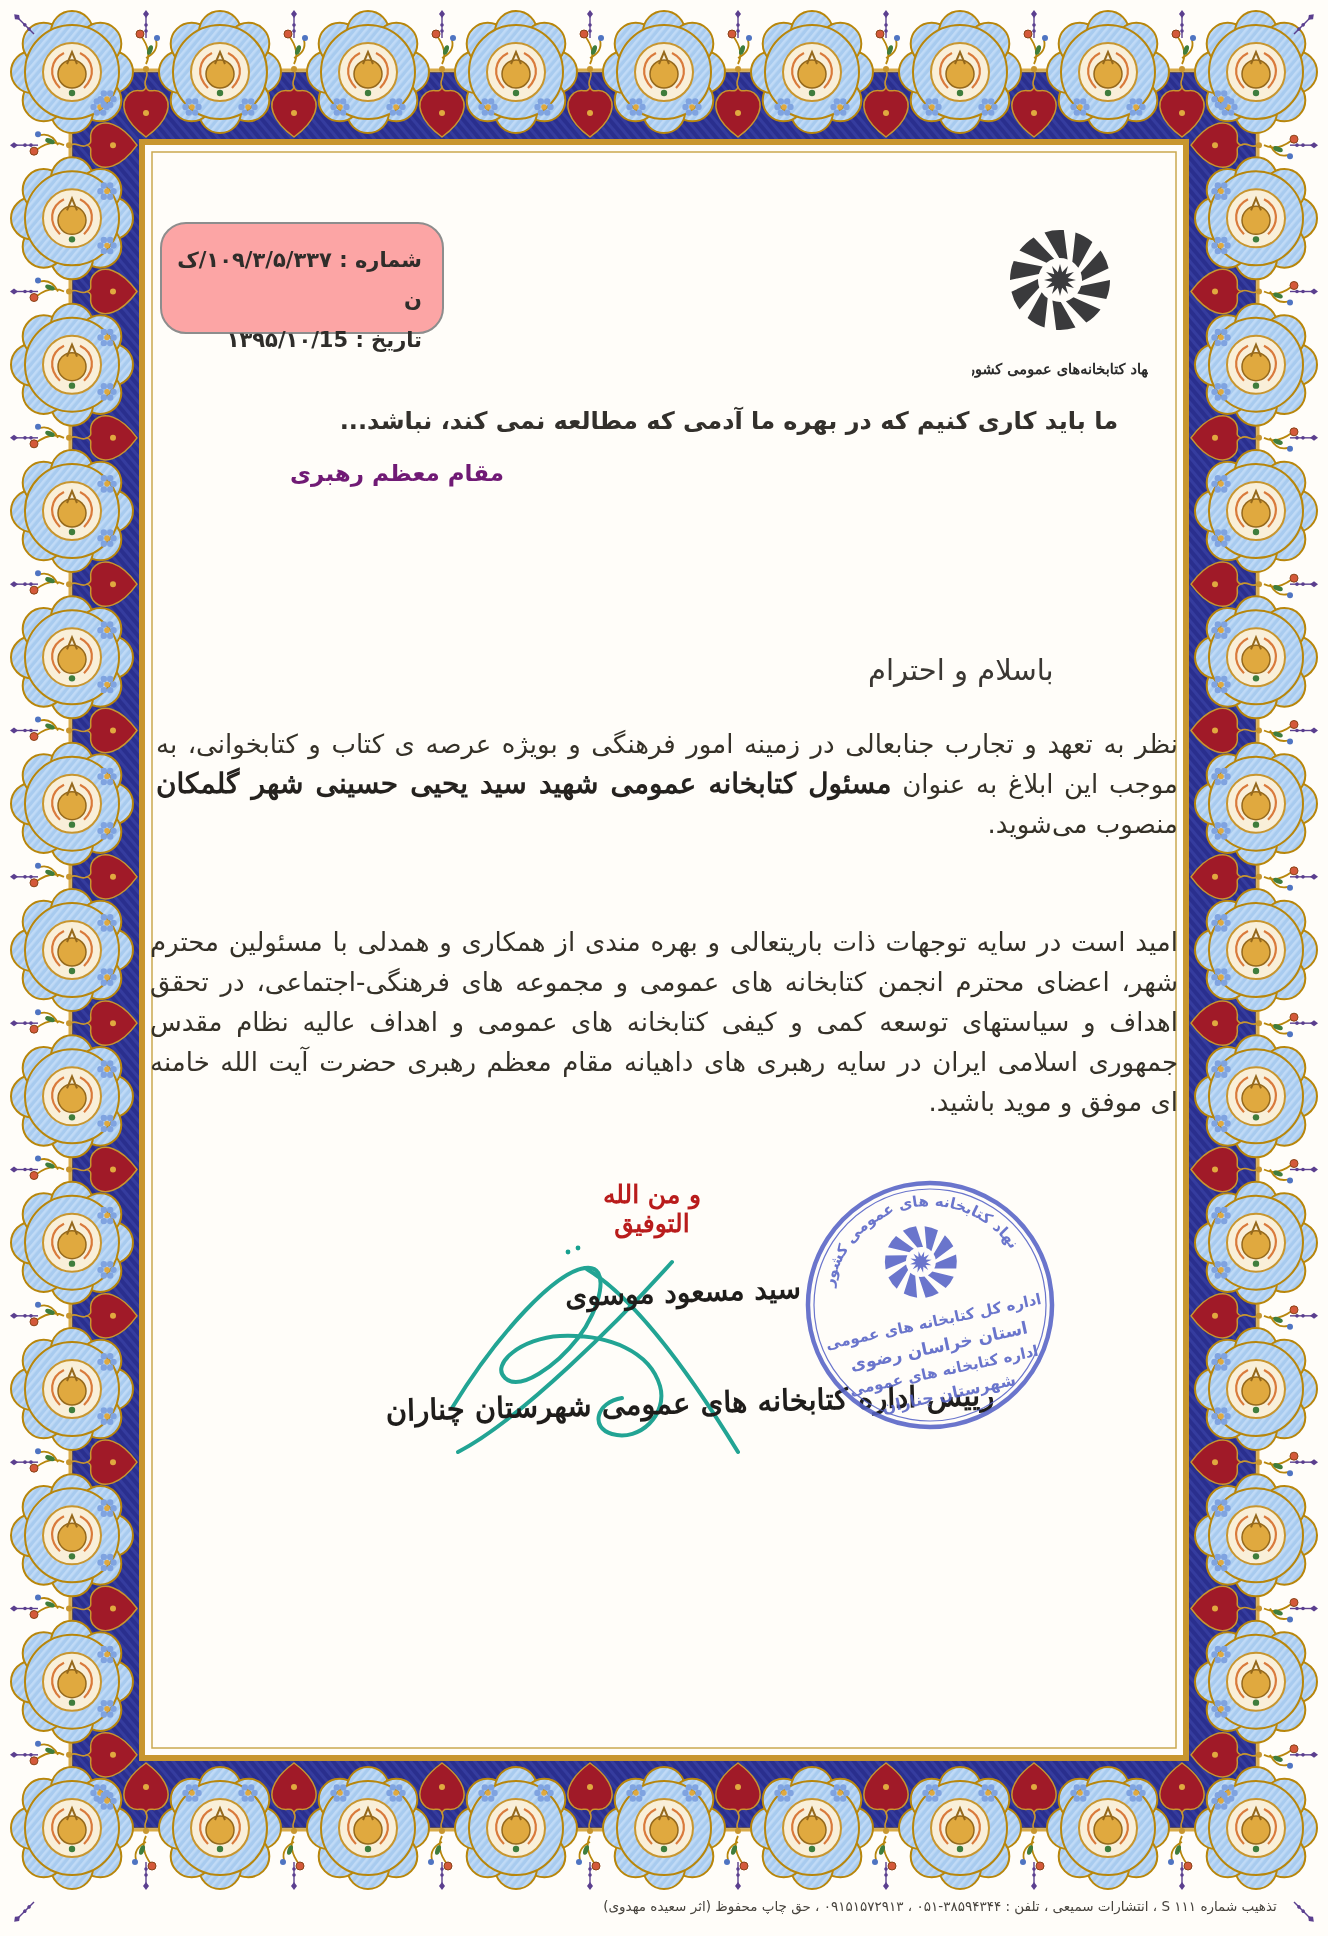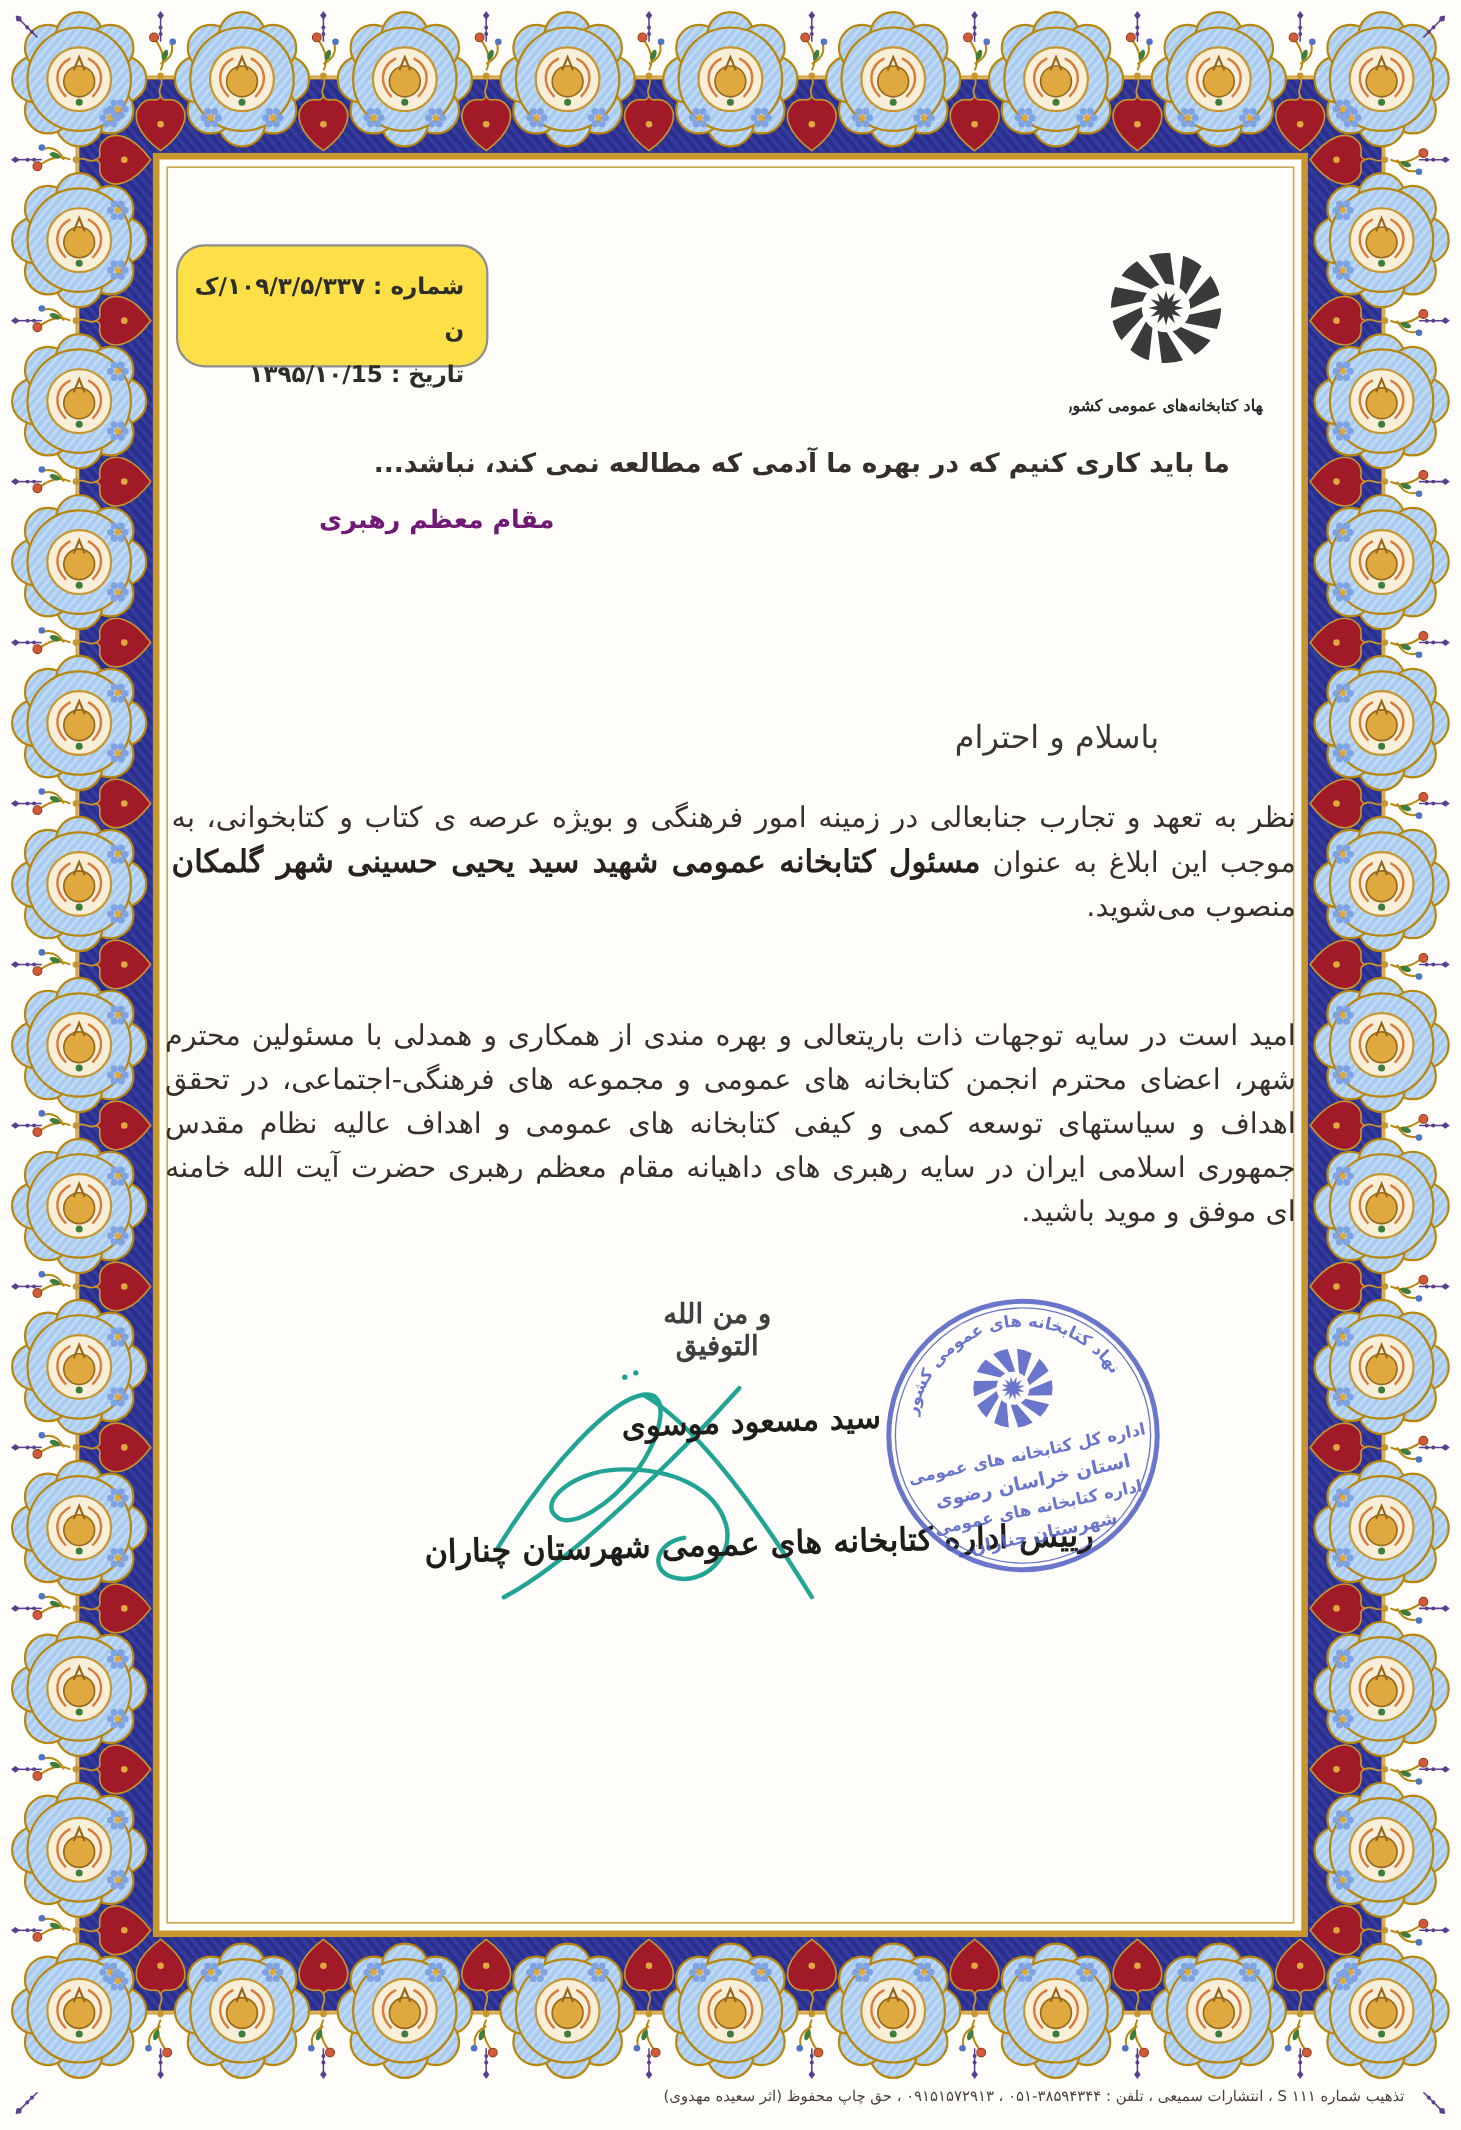--- a/index.html
+++ b/index.html
@@ -6,36 +6,36 @@
   .page{
     position:relative;width:1328px;height:1936px;margin:0 auto;
     background:#fffdf9;overflow:hidden;
     font-family:"DejaVu Sans", sans-serif;color:#35322e;
   }
   .abs{position:absolute;}
   #borderSvg{position:absolute;left:0;top:0;pointer-events:none;}
   .basmala{left:340px;top:166px;width:500px;text-align:center;
     font-size:24px;font-weight:bold;color:#3a3733;letter-spacing:.5px;}
   .refbox{left:160px;top:222px;width:284px;height:112px;
-    border:2.5px solid #8d8d8d;border-radius:26px;background:#fde047;
+    border:2.5px solid #8d8d8d;border-radius:26px;background:#fca5a5;
     padding:16px 20px 0 10px;box-sizing:border-box;}
   .refbox div{font-size:21px;font-weight:bold;color:#2f2d2a;line-height:40px;text-align:right;}
   .logo-wrap{left:972px;top:196px;width:176px;height:196px;}
   .quote{left:290px;top:404px;width:828px;}
   .quote .q1{text-align:right;font-size:24px;font-weight:bold;color:#33302c;line-height:34px;}
   .quote .q2{text-align:left;font-size:23px;font-weight:bold;color:#701a75;margin-top:22px;}
   .addressee{left:750px;top:540px;width:340px;text-align:right;
     font-size:35px;font-weight:bold;color:#2b2825;font-family:"DejaVu Serif",serif;}
   .salutation{left:868px;top:653px;width:218px;text-align:left;font-size:29px;color:#3a3733;}
   .para{text-align:justify;font-size:26px;line-height:40px;color:#353128;}
   .para1{left:156px;top:724px;width:1022px;}
   .para2{left:150px;top:922px;width:1028px;}
   .bold-seg{font-weight:bold;font-size:28px;color:#25221f;font-family:"DejaVu Serif",serif;}
   .closing{left:562px;top:1180px;width:180px;text-align:center;
-    font-size:25px;font-weight:bold;color:#404040;font-family:"DejaVu Serif",serif;}
+    font-size:25px;font-weight:bold;color:#b91c1c;font-family:"DejaVu Serif",serif;}
   .signame{left:558px;top:1276px;width:250px;text-align:center;font-size:28px;font-weight:bold;
     color:#1f1d1b;font-family:"DejaVu Serif",serif;transform:rotate(-2deg);}
   .sigtitle{left:338px;top:1386px;width:704px;text-align:center;font-size:29px;font-weight:bold;
     color:#1f1d1b;font-family:"DejaVu Serif",serif;transform:rotate(-1.5deg);}
   #sigSvg{left:400px;top:1240px;}
   #stampSvg{left:780px;top:1155px;opacity:.88;}
   .footer-credit{left:540px;top:1898px;width:800px;text-align:center;
     font-size:13.5px;color:#46423c;}
   .stamp-text{fill:#5663c6;font-weight:bold;font-family:"DejaVu Sans",sans-serif;}
 </style>

